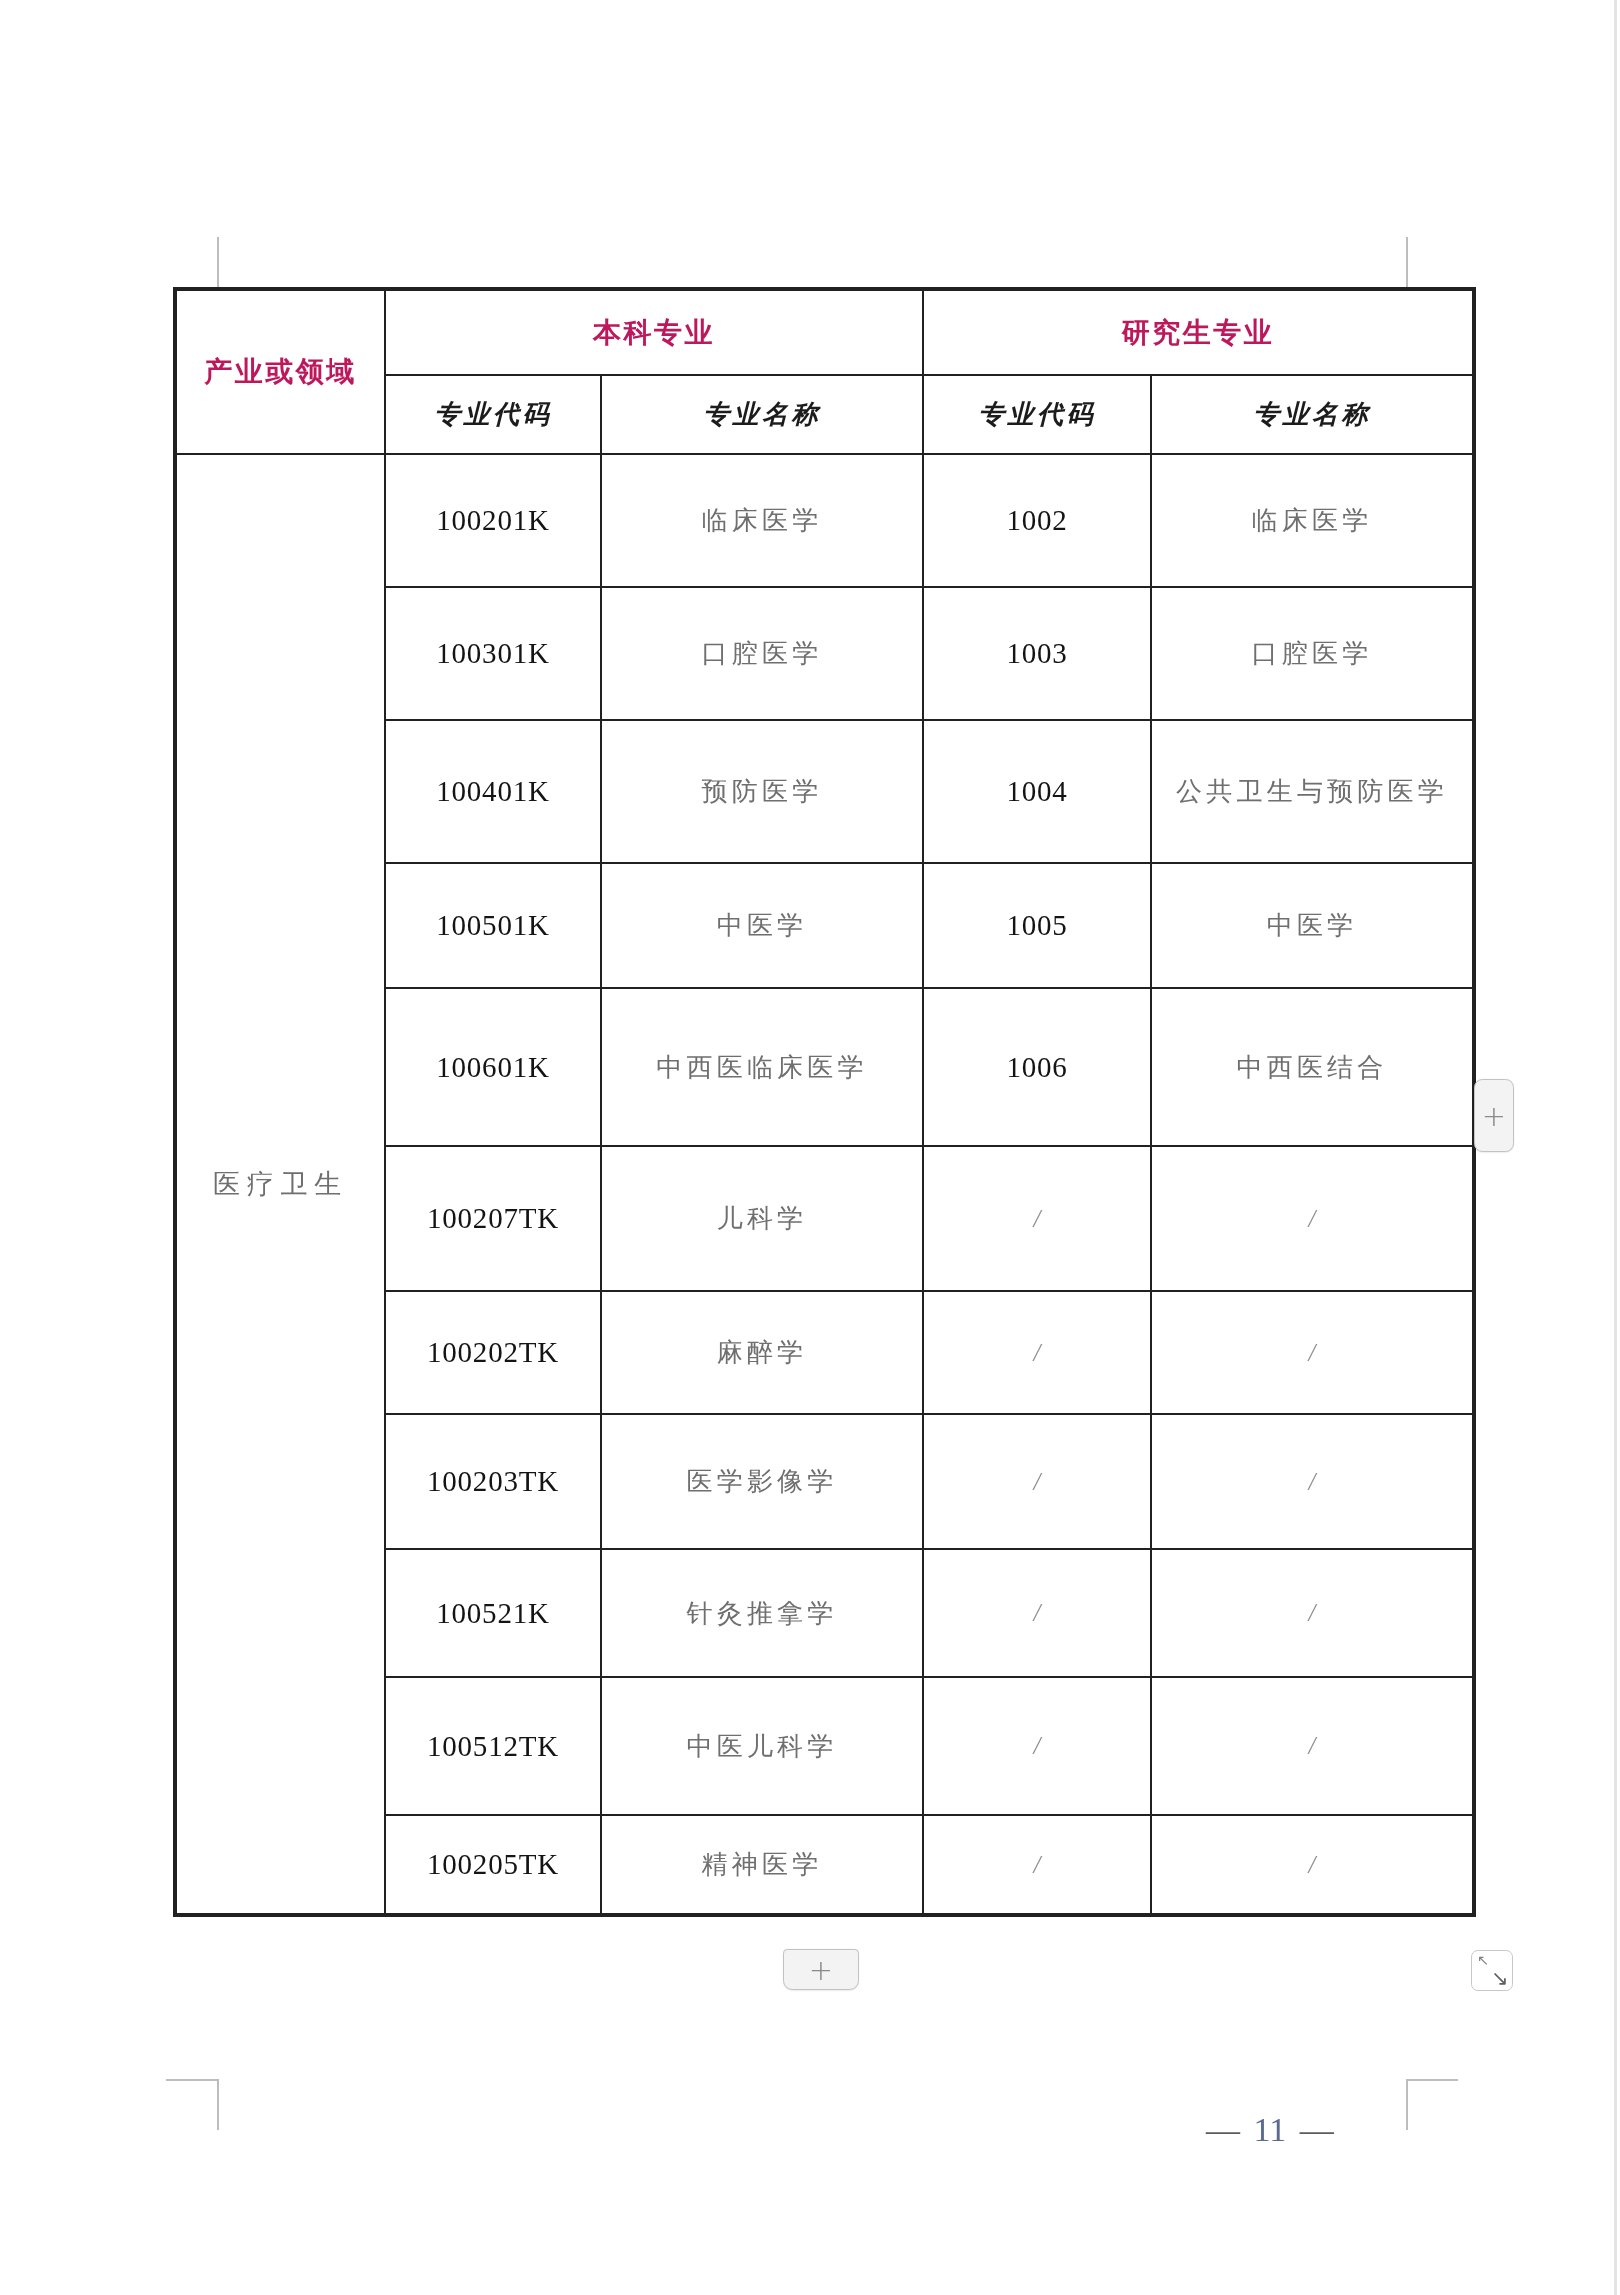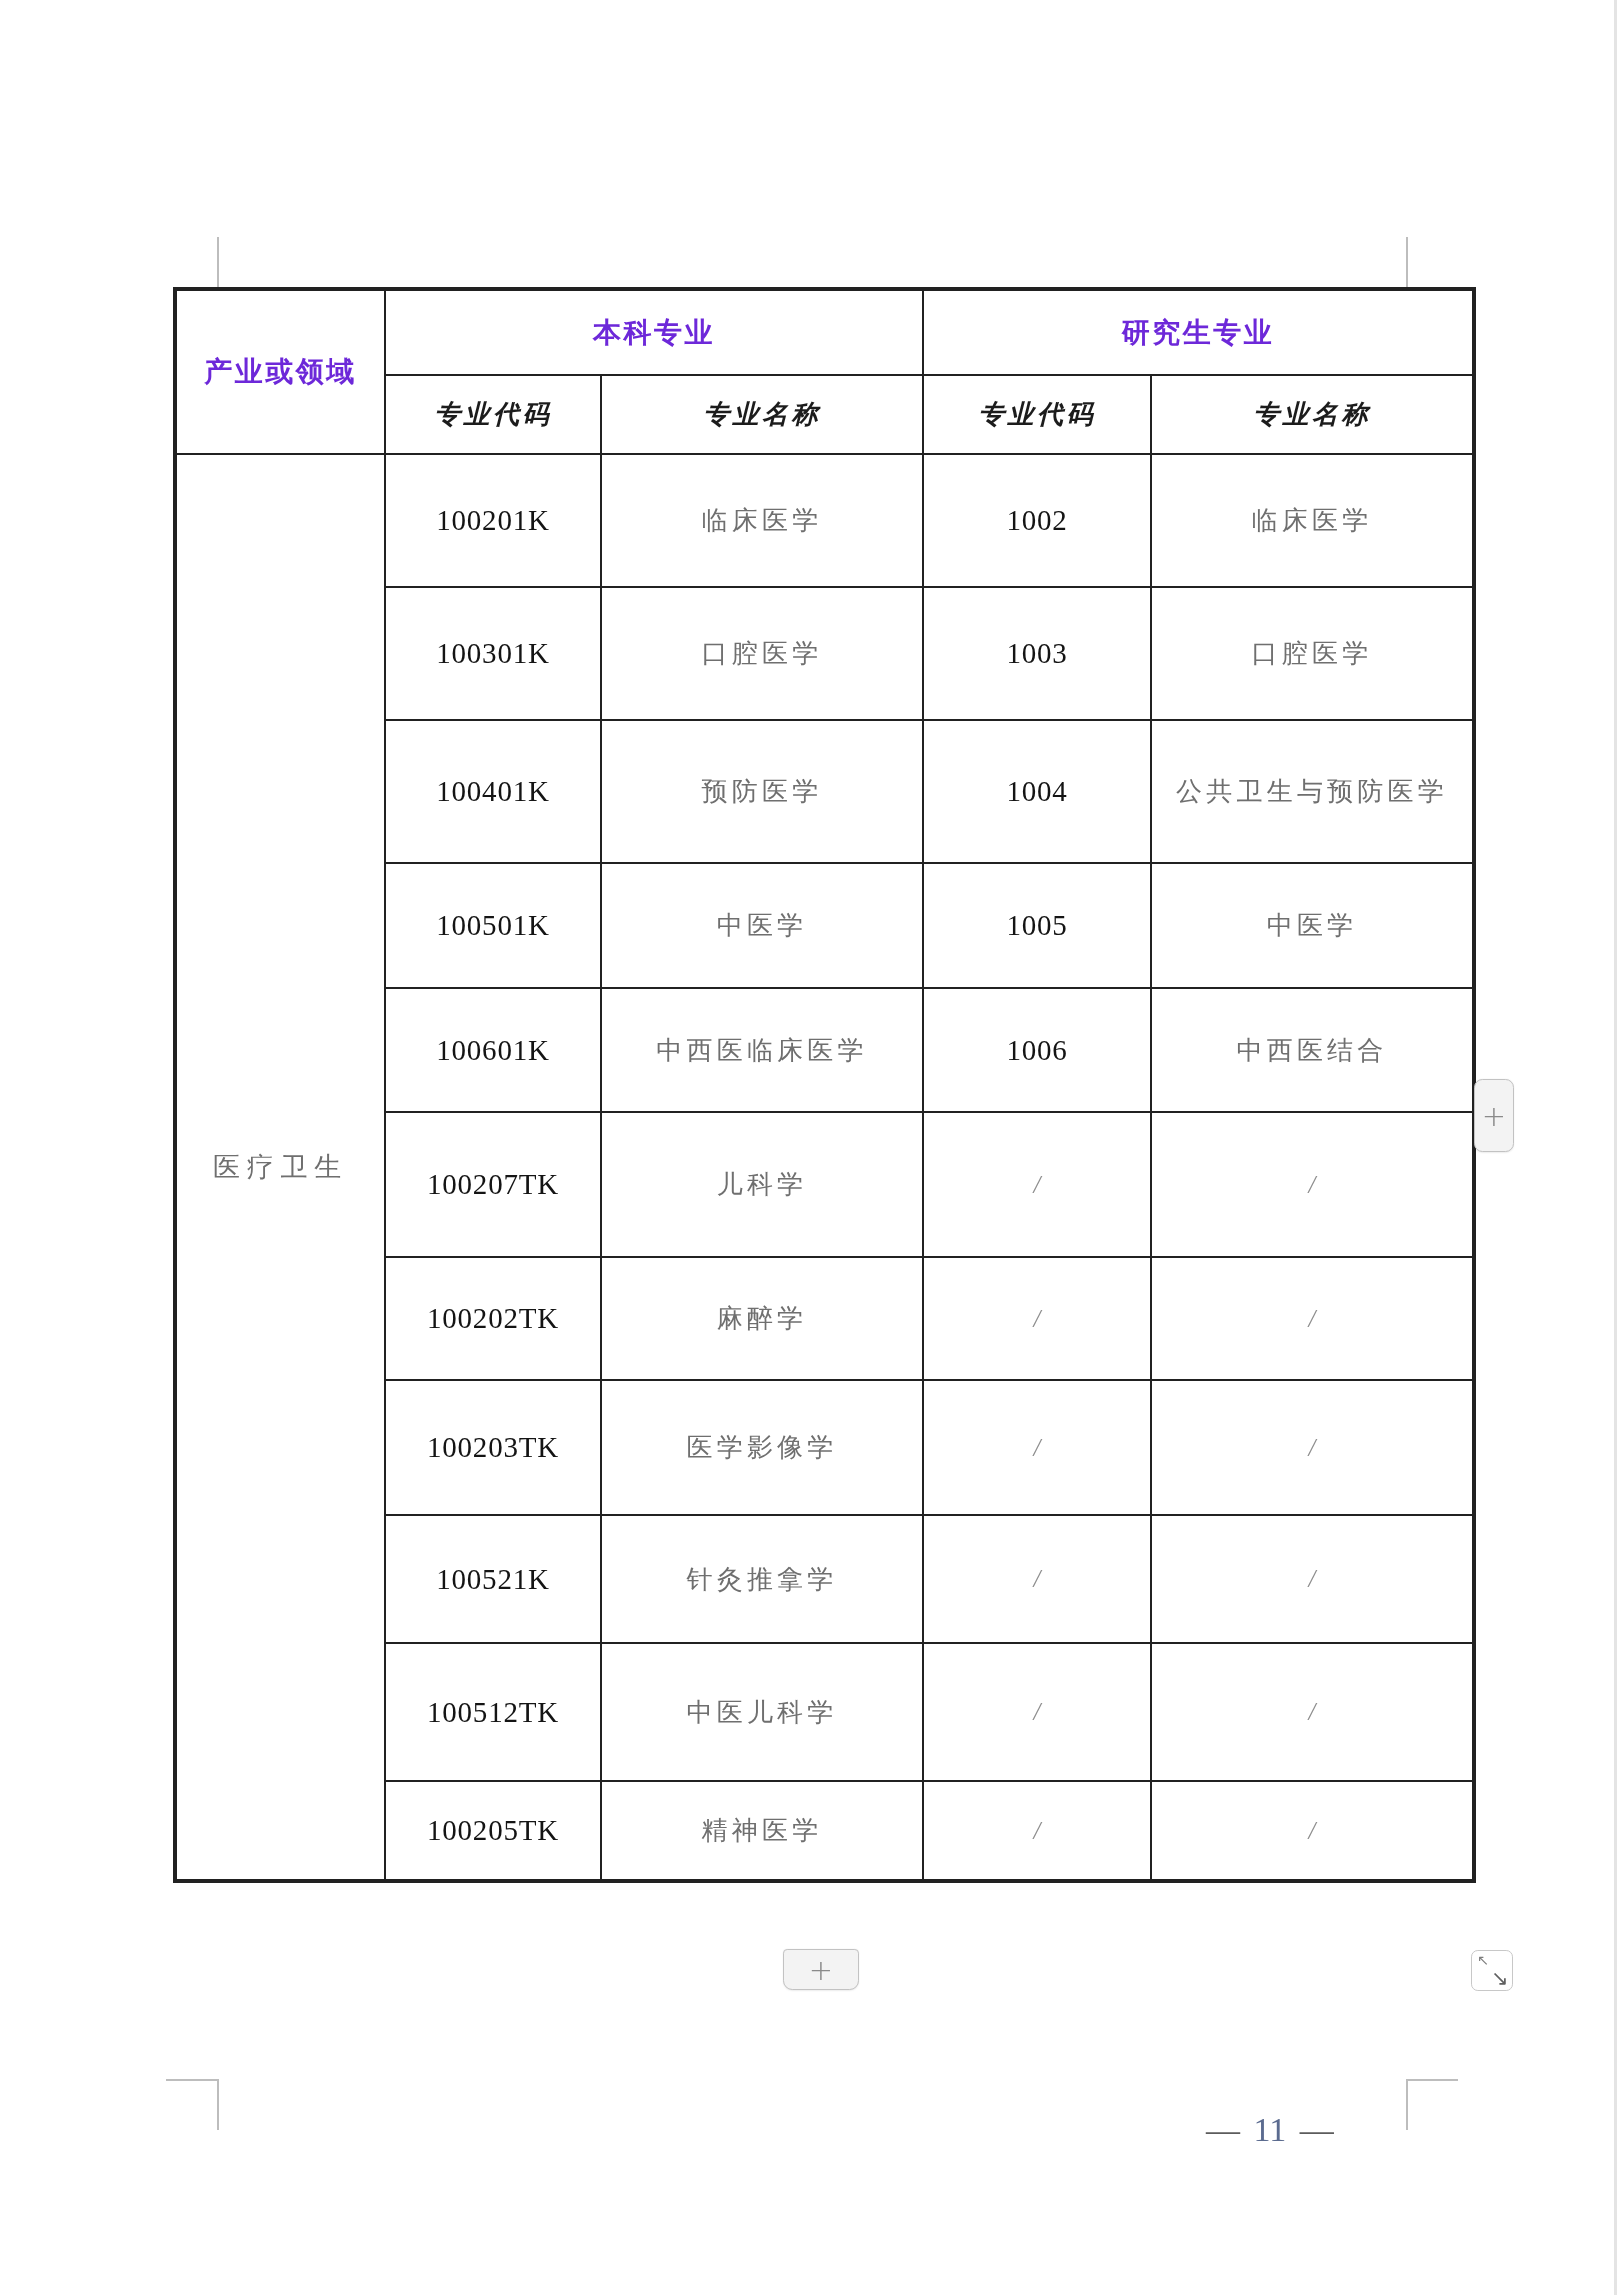--- a/index.html
+++ b/index.html
@@ -40,21 +40,21 @@
     border: 2.5px solid #212121;
     text-align: center;
     vertical-align: middle;
     overflow: hidden;
   }
   thead tr.group-row { height: 86px; }
   thead tr.sub-row   { height: 79px;  }
 
   th.group {
     font-family: "Liberation Sans", "DejaVu Sans", sans-serif;
-    font-weight: bold; font-size: 28px; color: #6d28d9;
+    font-weight: bold; font-size: 28px; color: #be185d;
     letter-spacing: 2.5px;
   }
   th.sub {
     font-family: Liberation Serif, serif;
     font-weight: bold; font-style: italic;
     font-size: 26px; color: #1c1c1c;
     letter-spacing: 3.4px;
   }
   td.code {
     font-family: "Liberation Serif", "DejaVu Serif", serif;
@@ -177,21 +177,21 @@
       <td class="name">预防医学</td>
       <td class="code">1004</td>
       <td class="name">公共卫生与预防医学</td>
     </tr>
         <tr style="height: 125px;">
       <td class="code">100501K</td>
       <td class="name">中医学</td>
       <td class="code">1005</td>
       <td class="name">中医学</td>
     </tr>
-        <tr style="height: 124px;">
+        <tr style="height: 158px;">
       <td class="code">100601K</td>
       <td class="name">中西医临床医学</td>
       <td class="code">1006</td>
       <td class="name">中西医结合</td>
     </tr>
         <tr style="height: 145px;">
       <td class="code">100207TK</td>
       <td class="name">儿科学</td>
       <td class="code slash">/</td>
       <td class="name slash">/</td>

